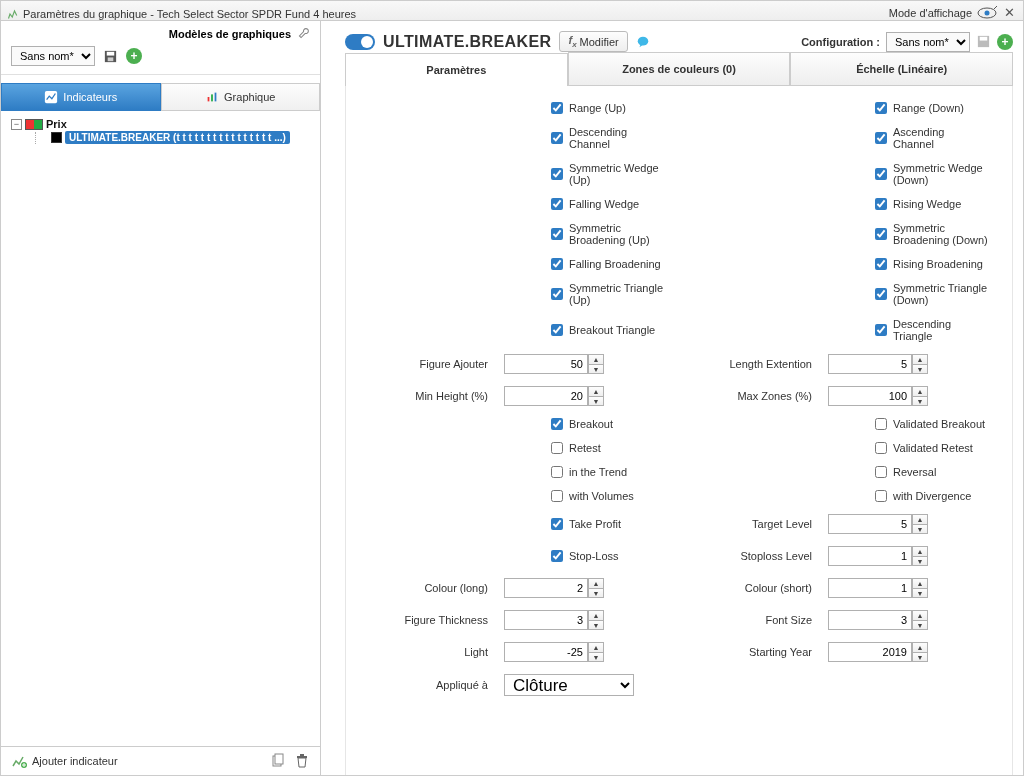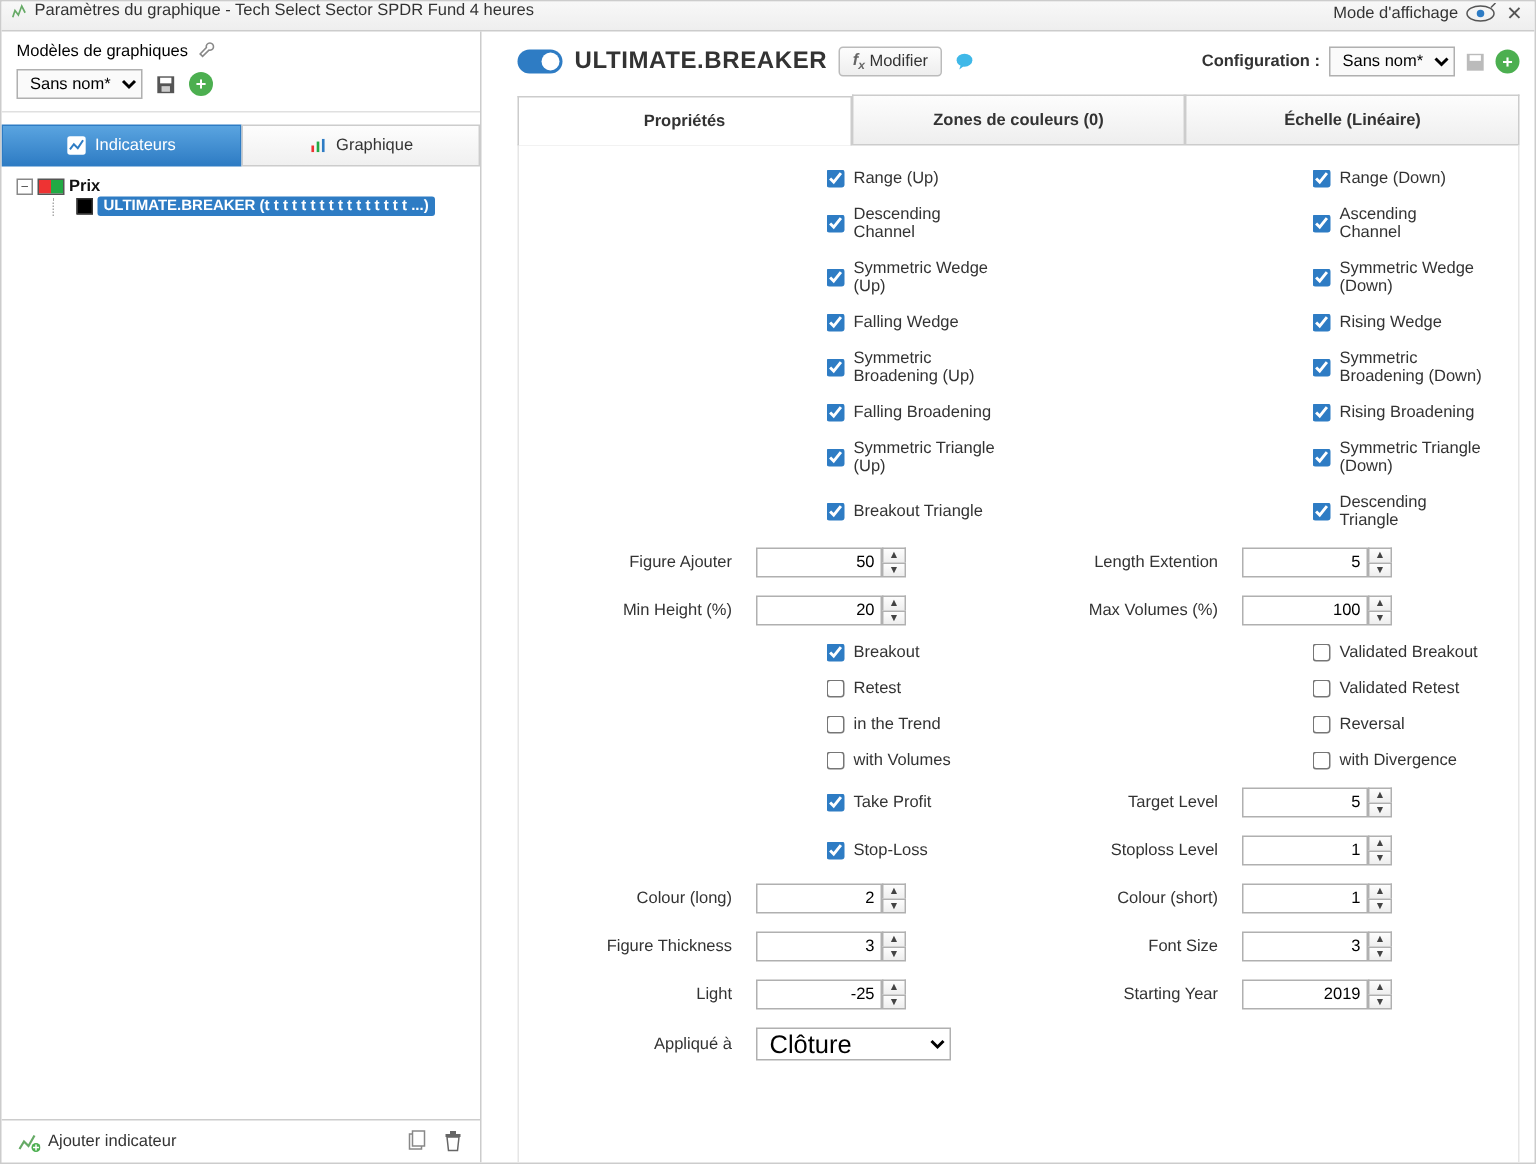--- a/index.html
+++ b/index.html
@@ -1,27 +1,27 @@
 <!DOCTYPE html>
 <html><head>
 <meta charset="utf-8">
 <style>
 * { box-sizing: border-box; margin: 0; padding: 0; font-family: Arial, Helvetica, sans-serif; }
 body { background: #fff; font-size: 11px; color: #333; width: 1024px; height: 776px; overflow: hidden; border: 1px solid #ccc; }
 
-.titlebar { height: 20px; background: linear-gradient(#f8f8f8,#eee); border-bottom: 1px solid #ccc; display: flex; align-items: flex-start; padding: 0 6px; justify-content: space-between; }
+.titlebar { height: 20px; background: linear-gradient(#f8f8f8,#eee); border-bottom: 1px solid #ccc; display: flex; align-items: flex-end; padding: 0 6px; justify-content: space-between; }
 .titlebar-left { display: flex; align-items: center; gap: 4px; }
 .titlebar-right { display: flex; align-items: center; gap: 4px; }
 .logo-icon { width: 12px; height: 12px; }
 .close-x { font-size: 13px; color: #555; cursor: pointer; padding: 0 2px; }
 
 .main { display: flex; height: calc(100% - 20px); }
 .sidebar { width: 320px; border-right: 1px solid #ccc; display: flex; flex-direction: column; padding: 6px 0 0 0; }
 .sidebar-top { padding: 0 10px 8px 10px; border-bottom: 1px solid #e0e0e0; }
-.sidebar-row1 { display: flex; align-items: center; gap: 6px; font-weight: normal; color: #000; margin-bottom: 6px; }
+.sidebar-row1 { display: flex; align-items: center; gap: 6px; font-weight: bold; color: #000; margin-bottom: 6px; justify-content: flex-end; }
 .wrench-icon { width: 13px; height: 13px; }
 .sidebar-row2 { display: flex; align-items: center; gap: 6px; }
 .sel { height: 20px; font-size: 11px; border: 1px solid #b0b0b0; background: #fafafa; padding: 1px 4px; }
 .icon-btn { width: 18px; height: 18px; display: inline-flex; align-items: center; justify-content: center; cursor: pointer; }
 .plus-circle { width: 16px; height: 16px; border-radius: 50%; background: #4caf50; color: #fff; display: inline-flex; align-items: center; justify-content: center; font-weight: bold; font-size: 12px; line-height: 1; }
 
 .tabs { display: flex; margin-top: 8px; }
 .tab { flex: 1; text-align: center; padding: 6px 8px; border: 1px solid #ccc; background: linear-gradient(#fdfdfd,#f0f0f0); font-size: 11px; color: #333; cursor: pointer; display: flex; align-items: center; justify-content: center; gap: 5px; }
 .tab.active { background: linear-gradient(#5aa4e0,#2e7cc4); color: #fff; border-color: #2e7cc4; }
 .tab .tab-ic { width: 14px; height: 14px; }
@@ -32,21 +32,21 @@
 .color-swatch { width: 18px; height: 11px; border: 1px solid #555; display: inline-block; background: linear-gradient(90deg, #e33 50%, #2a4 50%); }
 .tree-label { font-weight: bold; color: #111; }
 .tree-child { margin-left: 24px; display: flex; align-items: center; gap: 3px; font-weight: bold; }
 .tree-child-swatch { width: 11px; height: 11px; background: #000; border: 1px solid #333; }
 .tree-child-text { background: #2e7cc4; color: #fff; padding: 1px 4px; border-radius: 2px; font-size: 10px; white-space: nowrap; overflow: hidden; text-overflow: ellipsis; max-width: 250px; display: inline-block; }
 
 .sidebar-bottom { border-top: 1px solid #ccc; padding: 6px 10px; display: flex; align-items: center; justify-content: space-between; }
 .add-ind { display: flex; align-items: center; gap: 5px; cursor: pointer; }
 
 .content { flex: 1; display: flex; flex-direction: column; padding: 10px 10px 0 24px; overflow: hidden; }
-.content-head { display: flex; align-items: center; justify-content: space-between; margin-bottom: 12px; }
+.content-head { display: flex; align-items: center; justify-content: space-between; margin-bottom: 0; }
 .content-head-left { display: flex; align-items: center; gap: 8px; }
 .toggle { width: 30px; height: 16px; background: #2e7cc4; border-radius: 8px; position: relative; cursor: pointer; }
 .toggle::after { content: ""; width: 12px; height: 12px; background: #fff; border-radius: 50%; position: absolute; top: 2px; right: 2px; }
 .big-title { font-size: 16px; font-weight: bold; letter-spacing: .4px; color: #333; }
 .mod-btn { border: 1px solid #bbb; background: linear-gradient(#fdfdfd,#eee); border-radius: 3px; padding: 2px 8px; font-size: 11px; cursor: pointer; display: inline-flex; align-items: center; gap: 3px; }
 .bubble-ic { width: 14px; height: 14px; }
 .conf-wrap { display: flex; align-items: center; gap: 6px; font-size: 11px; }
 
 .prop-tabs { display: flex; border-bottom: 1px solid #ccc; }
 .prop-tab { flex: 1; text-align: center; padding: 10px 6px; border: 1px solid #ccc; border-bottom: none; background: linear-gradient(#fdfdfd,#eee); font-weight: bold; cursor: pointer; font-size: 11px; color: #333; }
@@ -198,21 +198,21 @@
           <svg width="15" height="15" viewBox="0 0 16 16">
               <rect x="2" y="2" width="12" height="12" fill="#bbb"></rect>
               <rect x="4" y="3" width="8" height="4" fill="#fff"></rect>
             </svg>
         </span>
         <span><span class="plus-circle">+</span></span>
       </div>
     </div>
 
     <div class="prop-tabs">
-      <div class="prop-tab active"><span>Propriétés</span></div>
+      <div class="prop-tab active"><span>Paramètres</span></div>
       <div class="prop-tab"><span>Zones de couleurs (0)</span></div>
       <div class="prop-tab"><span>Échelle (Linéaire)</span></div>
     </div>
 
     <div class="panel">
       <div class="grid" id="grid">
           <div></div>
           <div class="chk-wrap">
             <input type="checkbox" class="chk" checked="" style="">
             <span>Range (Up)</span>
@@ -309,21 +309,21 @@
             </div>
           </div>
           <div class="fld-label">Min Height (%)</div>
           <div class="num-wrap">
             <input class="num-input" value="20" style="">
             <div class="spin">
               <div class="spin-btn">▲</div>
               <div class="spin-btn">▼</div>
             </div>
           </div>
-          <div class="fld-label">Max Volumes (%)</div>
+          <div class="fld-label">Max Zones (%)</div>
           <div class="num-wrap">
             <input class="num-input" value="100" style="">
             <div class="spin">
               <div class="spin-btn">▲</div>
               <div class="spin-btn">▼</div>
             </div>
           </div>
           <div></div>
           <div class="chk-wrap">
             <input type="checkbox" class="chk" checked="" style="">

